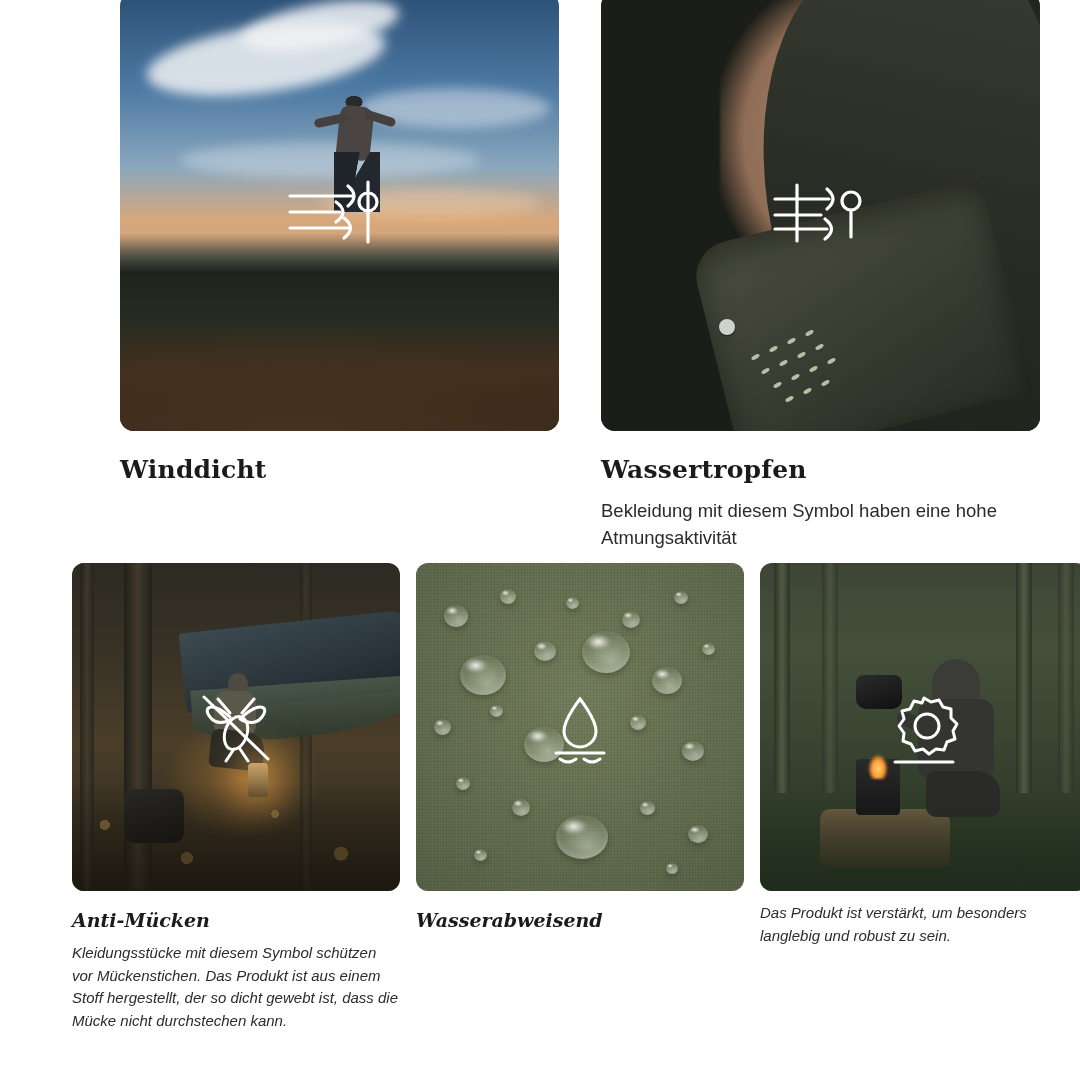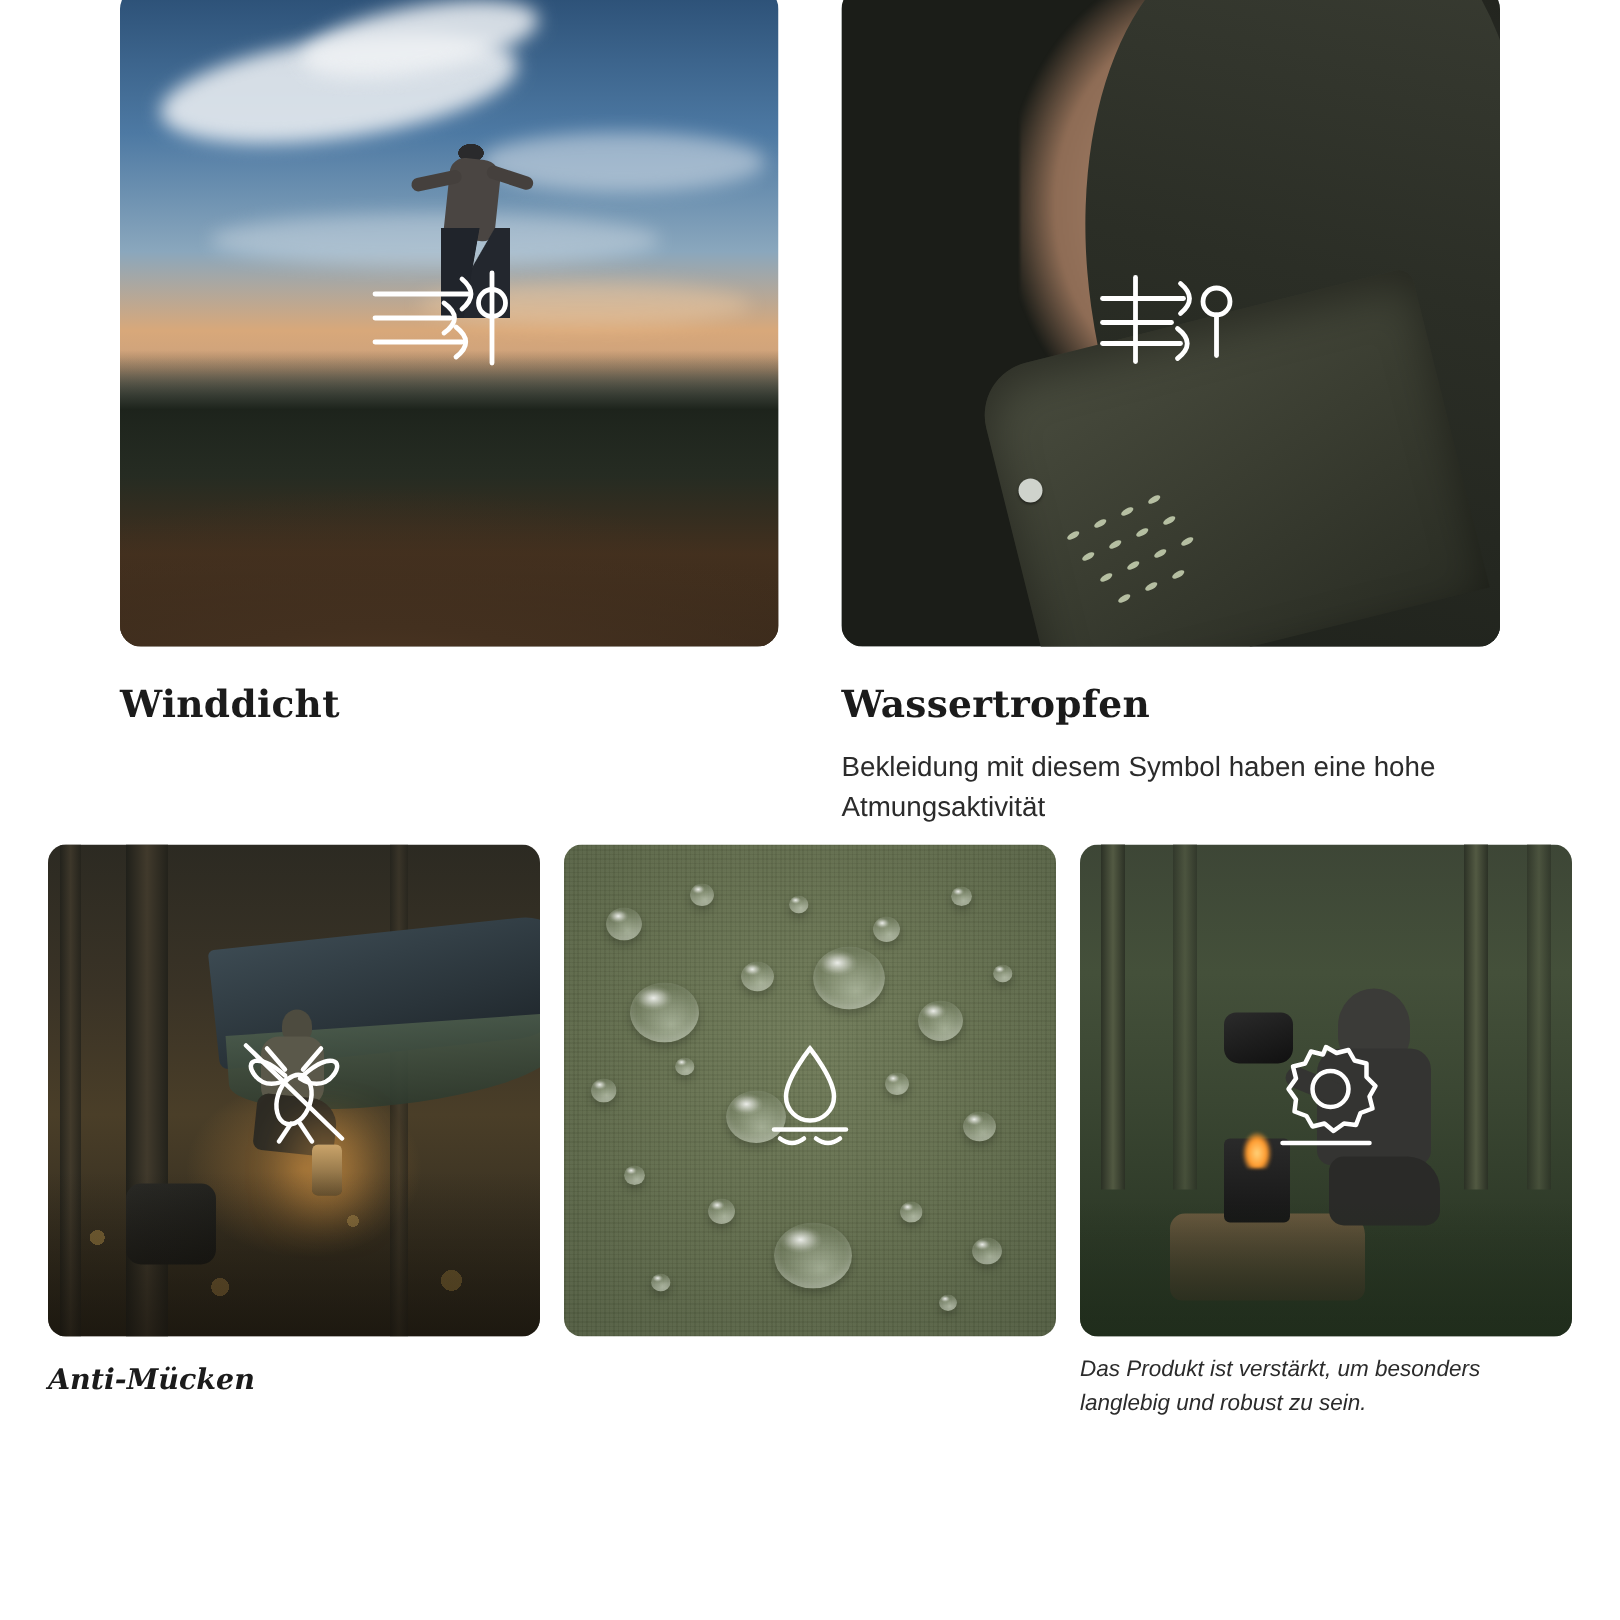--- a/index.html
+++ b/index.html
@@ -11,20 +11,21 @@
     width: 1080px;
     height: 1080px;
     overflow: hidden;
     font-family: "Liberation Sans", sans-serif;
     color: #222222;
   }
   .page {
     position: relative;
     width: 896px;
     height: 1080px;
+    margin-left: 40px;
   }
 
   
   .row-top {
     position: absolute;
     top: -8px;
     left: 80px;
     width: 920px;
     display: flex;
     gap: 42px;
@@ -388,20 +389,21 @@
             <path d="M52 30 C70 14 80 20 72 30 C66 38 56 36 50 32"></path>
             <path d="M40 26 L28 12"></path>
             <path d="M52 26 L64 12"></path>
             <path d="M44 62 L36 74"></path>
             <path d="M50 62 L58 74"></path>
             <path d="M14 10 L78 72"></path>
           </svg>
         </div>
       </div>
       <div class="title">Anti-Mücken</div>
+      <div class="desc">Kleidungsstücke mit diesem Symbol schützen vor Mückenstichen. Das Produkt ist aus einem Stoff hergestellt, der so dicht gewebt ist, dass die Mücke nicht durchstechen kann.</div>
     </div>
 
     <div class="card-sm">
       <div class="media-sm">
         <div class="photo ph-water">
           <div class="drop" style="left:28px;  top:42px;  width:24px; height:22px;"></div>
           <div class="drop" style="left:84px;  top:26px;  width:16px; height:15px;"></div>
           <div class="drop" style="left:150px; top:34px;  width:13px; height:12px;"></div>
           <div class="drop" style="left:206px; top:48px;  width:18px; height:17px;"></div>
           <div class="drop" style="left:258px; top:28px;  width:14px; height:13px;"></div>
@@ -425,20 +427,21 @@
         </div>
         <div class="sym">
           <svg width="84" height="84" viewBox="0 0 84 84" fill="none" stroke="#ffffff" stroke-width="3" stroke-linecap="round">
             <path d="M42 14 C42 14 58 34 58 46 A16 16 0 0 1 26 46 C26 34 42 14 42 14 Z"></path>
             <path d="M18 68 H66"></path>
             <path d="M22 74 q8 6 16 0"></path>
             <path d="M46 74 q8 6 16 0"></path>
           </svg>
         </div>
       </div>
+      <div class="title">Wasserabweisend</div>
     </div>
 
     <div class="card-sm">
       <div class="media-sm">
         <div class="photo ph-dur">
           <div class="tree" style="left:14px;"></div>
           <div class="tree" style="left:62px; opacity:.6;"></div>
           <div class="tree" style="left:256px;"></div>
           <div class="tree" style="left:298px; opacity:.6;"></div>
           <div class="stump"></div>

